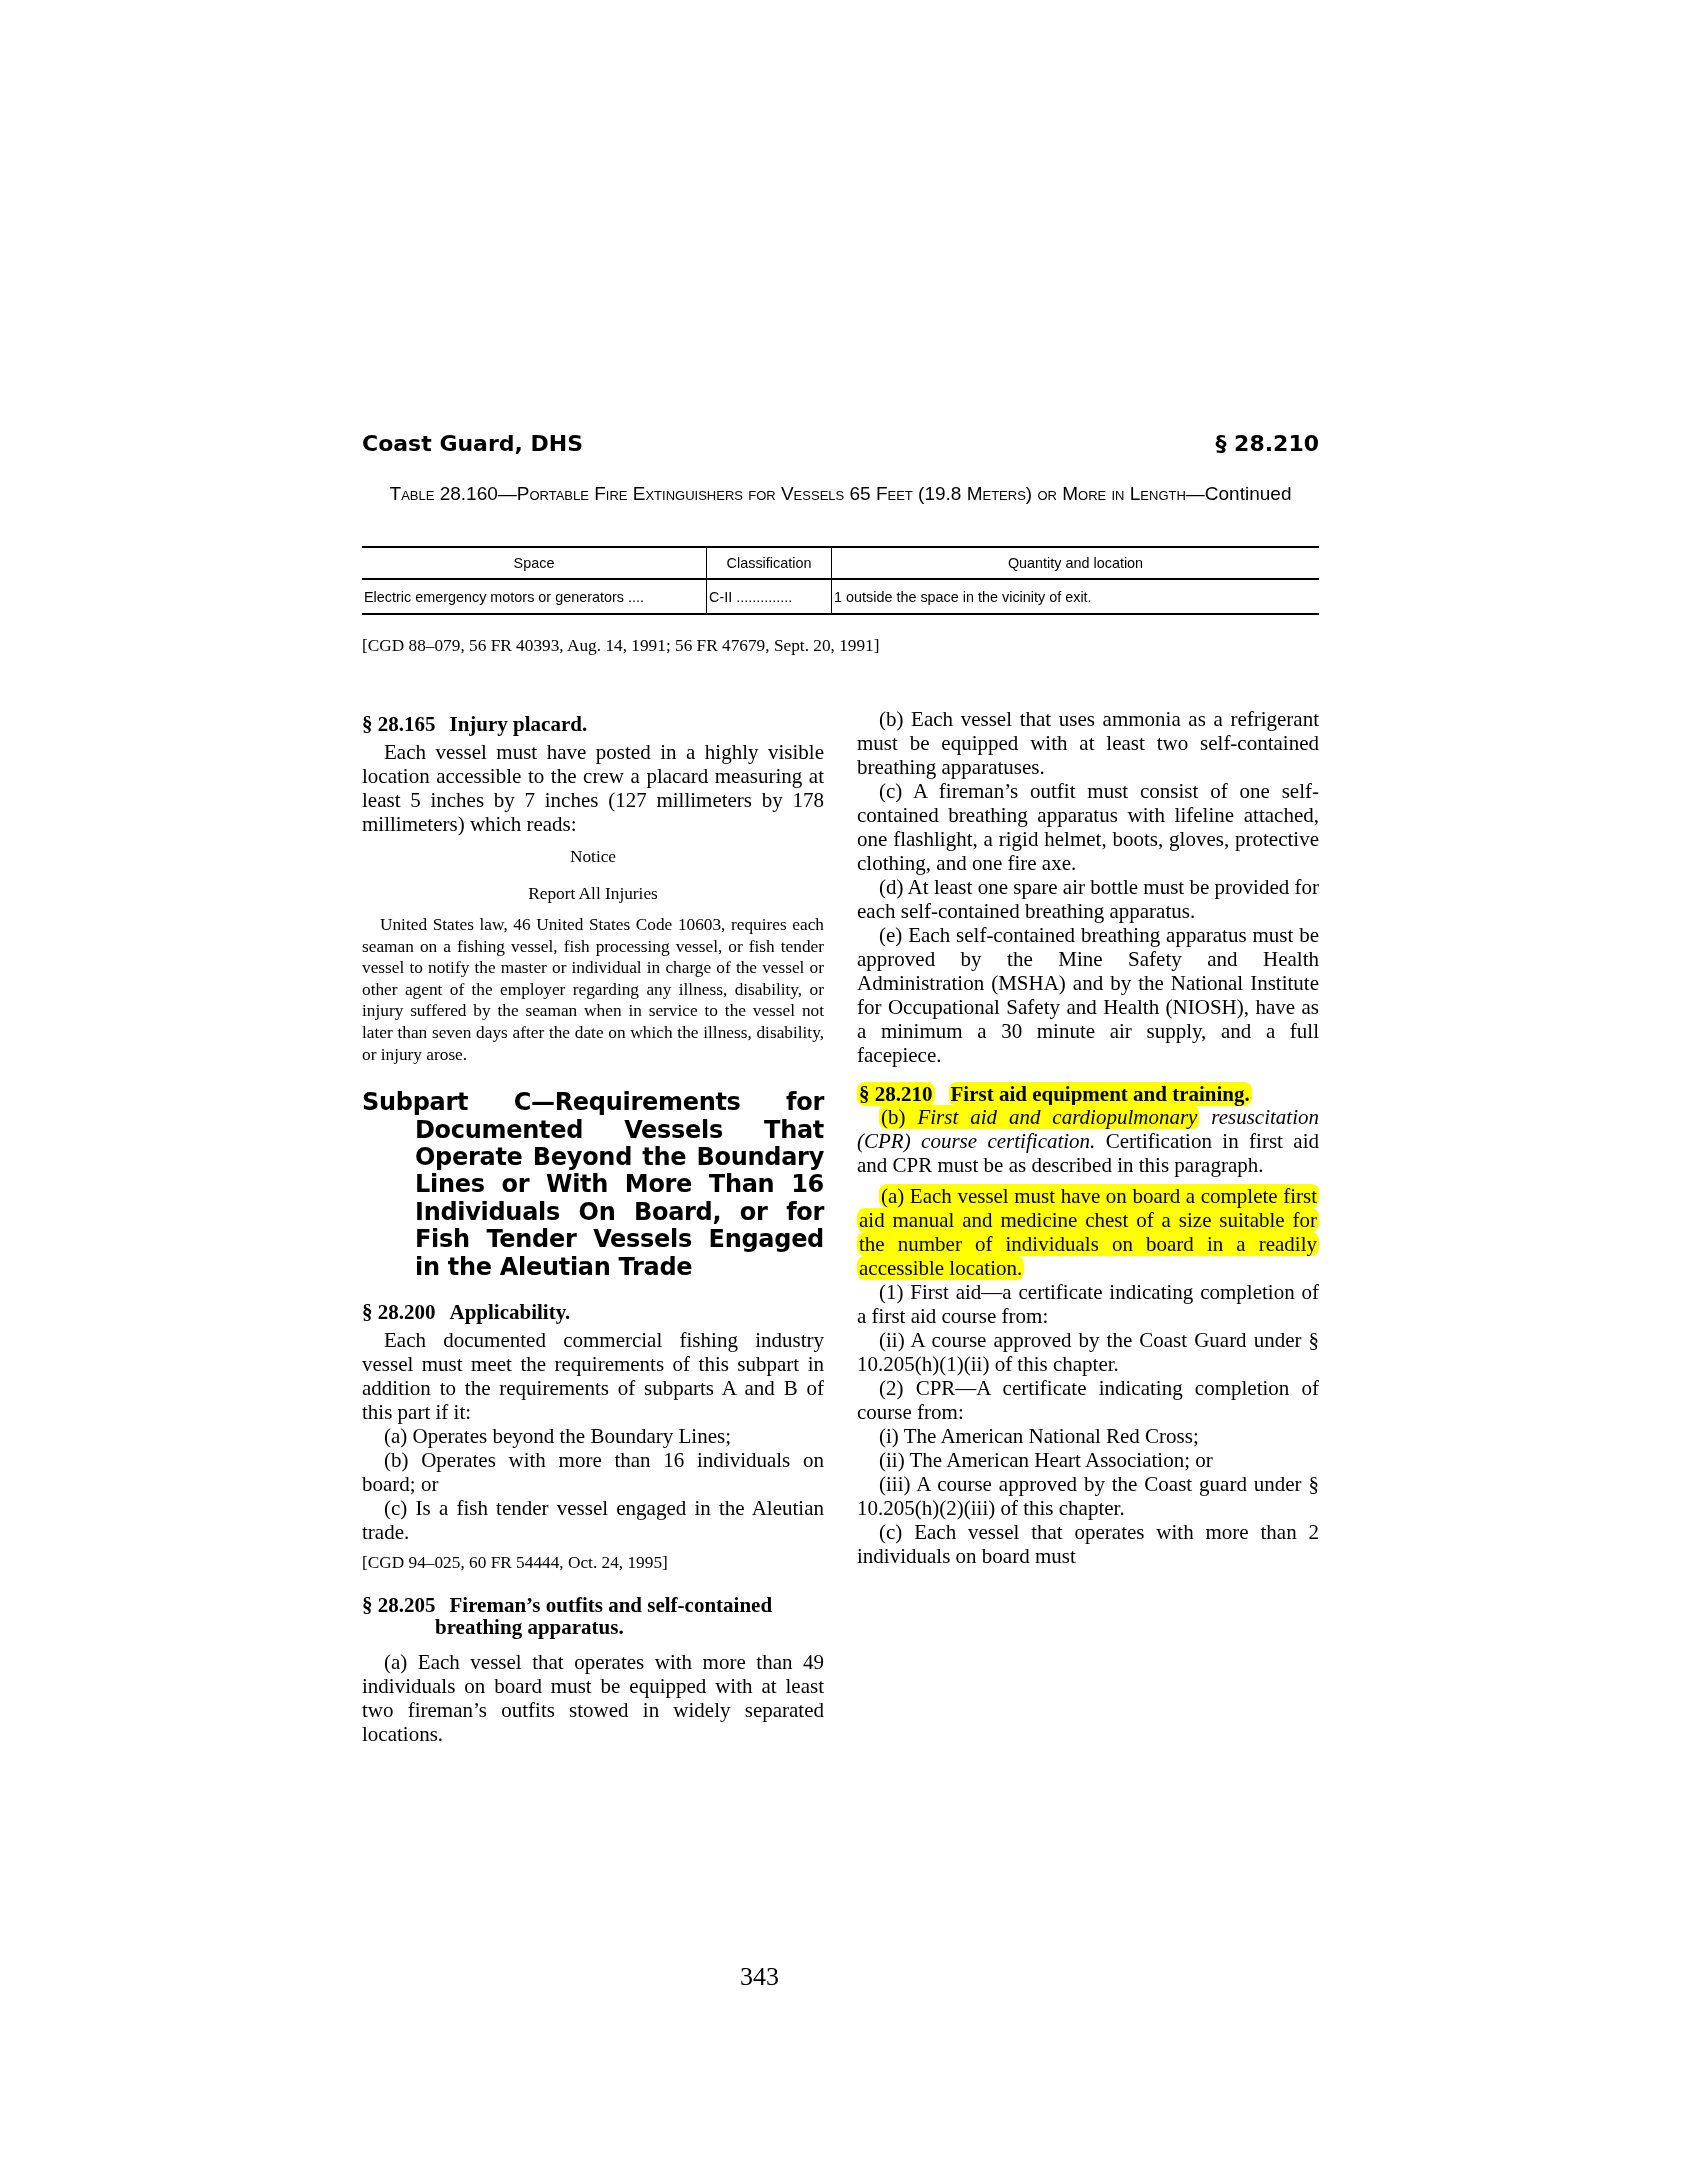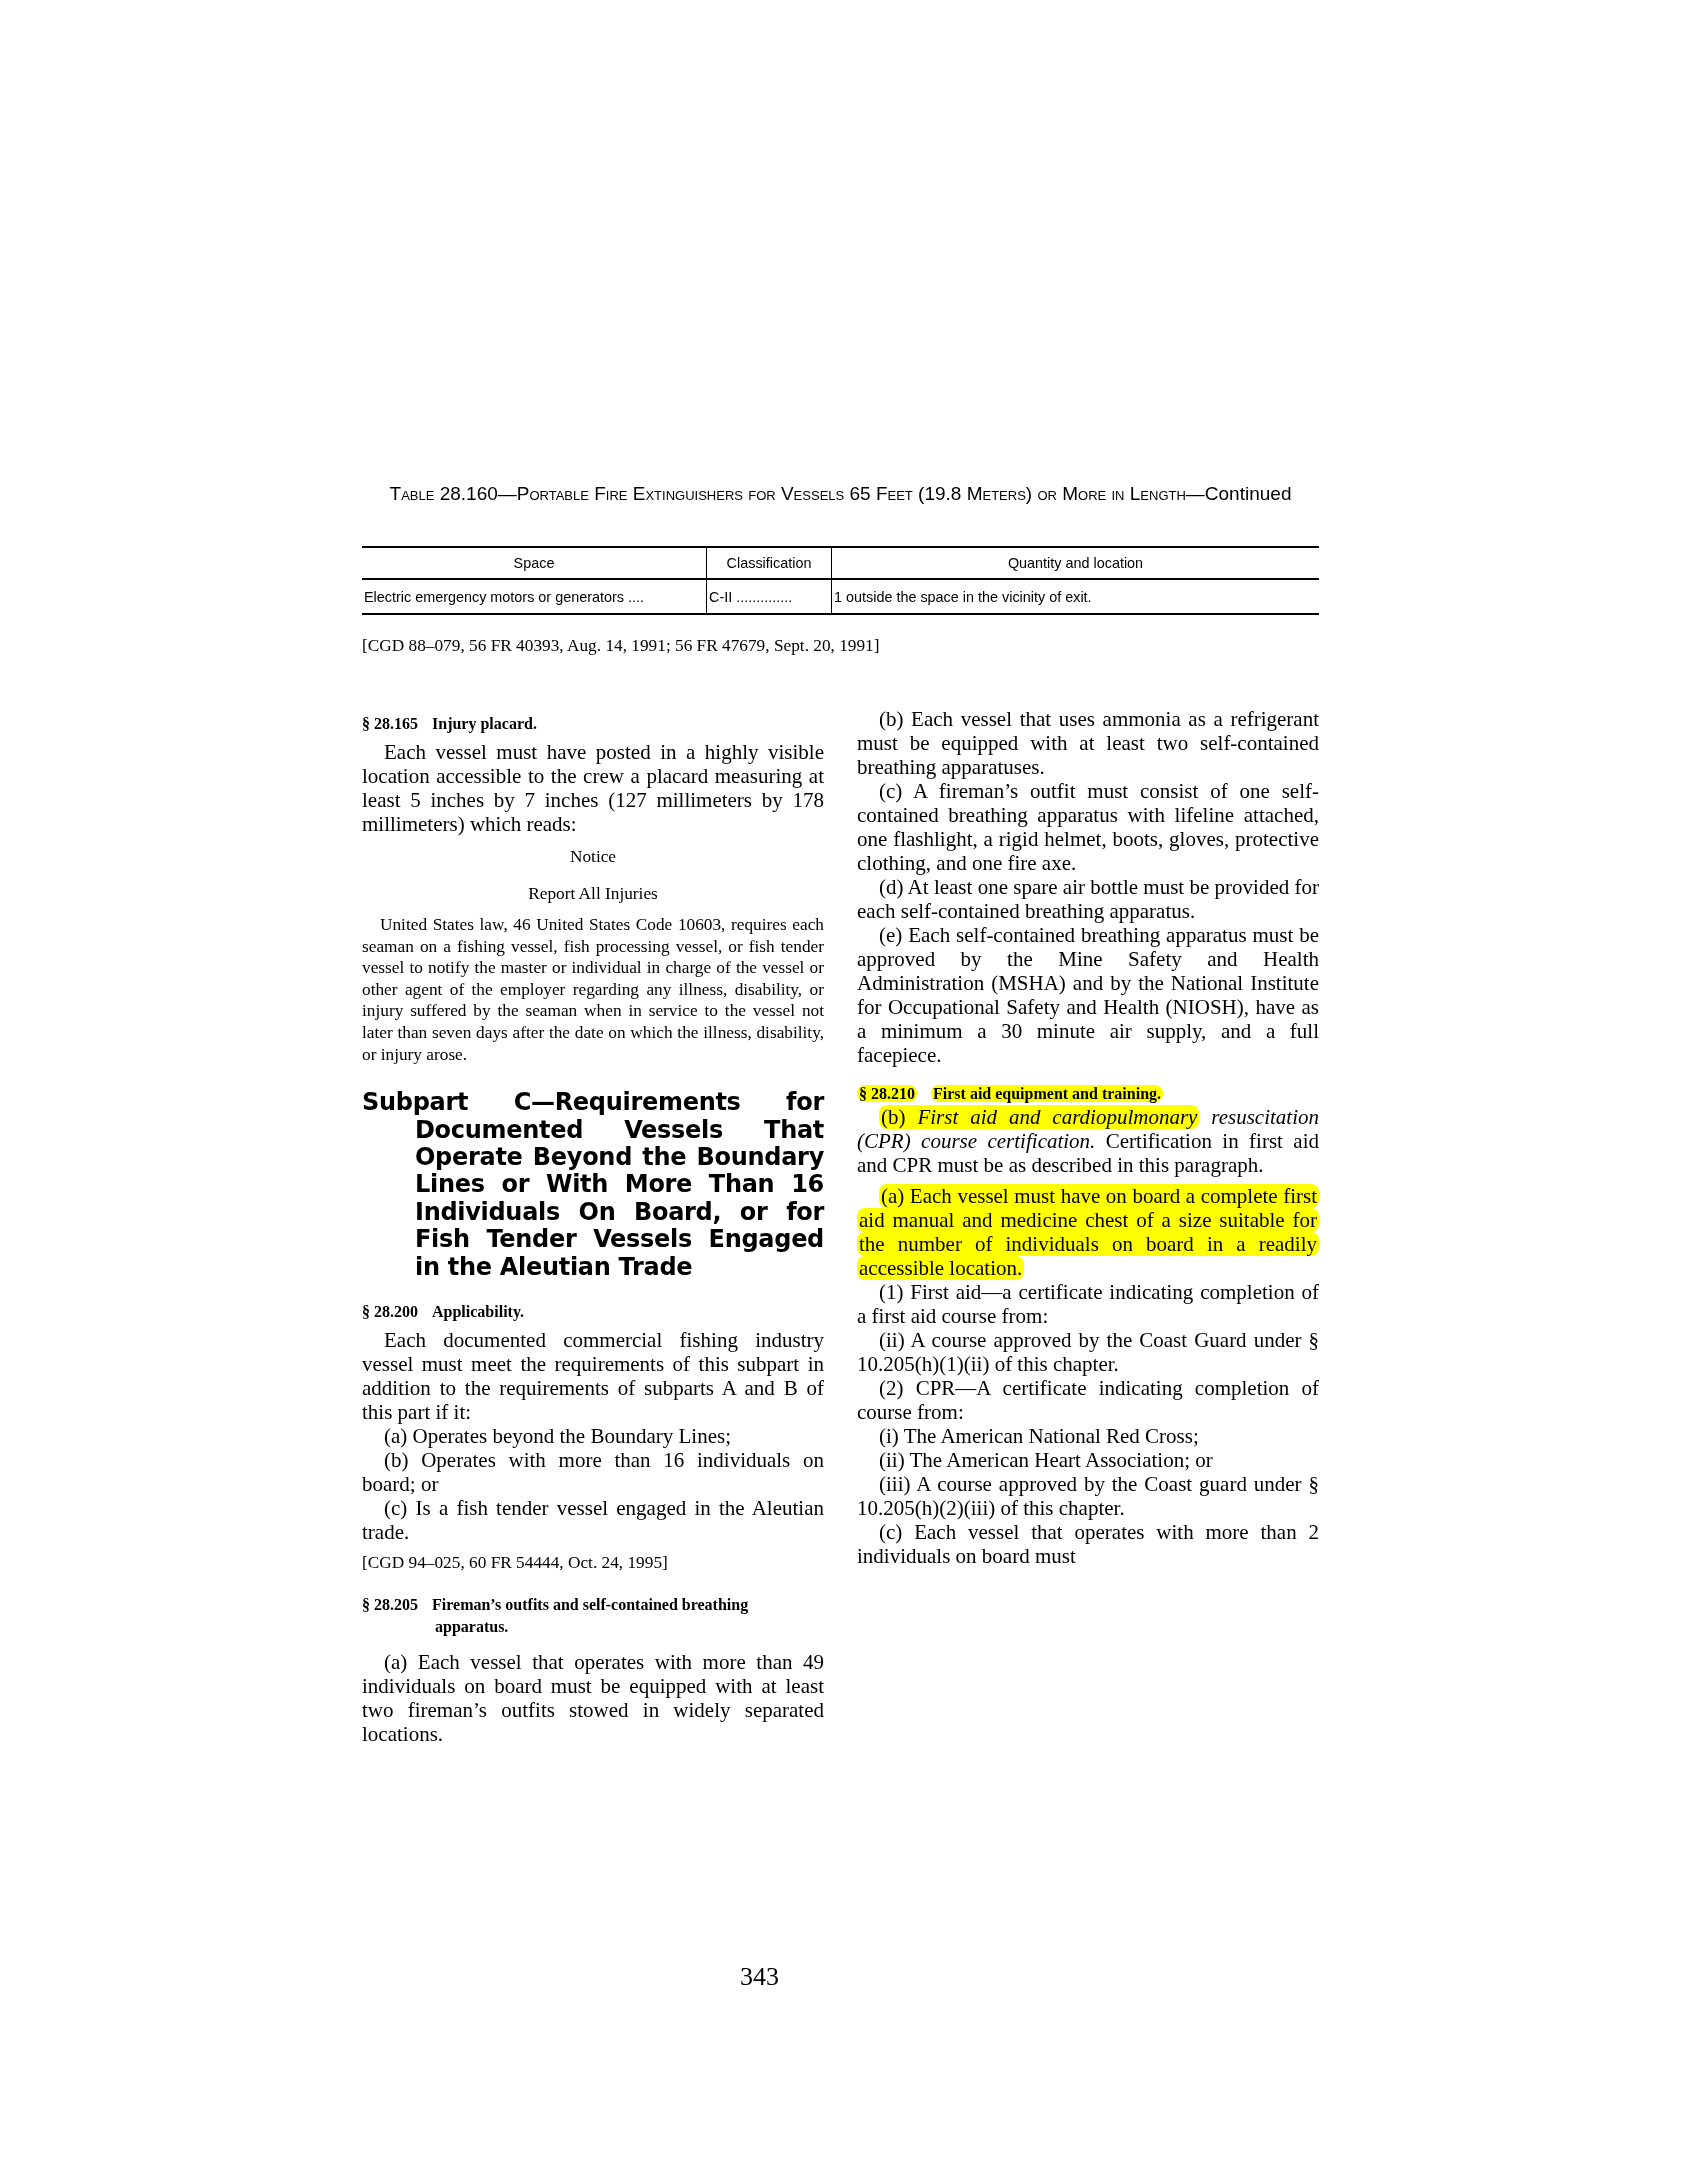--- a/index.html
+++ b/index.html
@@ -18,40 +18,44 @@
   table.ext td { height:33px; border-bottom:2px solid #000; padding:0 4px 0 2px; white-space:nowrap; }
   table.ext th + th, table.ext td + td { border-left:1.5px solid #000; }
   .col1 { width:336px; } .col2 { width:116px; }
 
   .citation { position:absolute; left:362px; top:636px; font-family:"Liberation Serif",serif; font-size:17.3px; }
 
   .col { position:absolute; width:462px; font-family:"Liberation Serif","DejaVu Serif",serif; font-size:21px; line-height:24px; text-align:justify; }
   .col.left { left:362px; top:713px; }
   .col.right { left:857px; top:707px; }
 
-  .sec-head { font-weight:bold; font-size:16px; line-height:22px; padding-left:73px; text-indent:-73px; text-align:left; margin:0; }
+  .sec-head { font-weight:bold; font-size:21px; line-height:22px; padding-left:73px; text-indent:-73px; text-align:left; margin:0; }
   .sec-head .num { margin-right:14px; }
   p { margin:0; }
   .para { text-indent:22px; }
   .placard-title { text-align:center; font-size:17.3px; line-height:22px; }
   .placard { font-size:17.3px; line-height:21.6px; text-indent:18px; }
   .small { font-size:17.3px; line-height:22px; }
 
   .subpart { font-family:"DejaVu Sans",sans-serif; font-weight:bold; font-size:24px; line-height:27.4px; padding-left:53px; text-indent:-53px; text-align:justify; letter-spacing:-0.3px; margin:0; }
 
   .hl { background:#ffff00; border-radius:8px; box-decoration-break:clone; -webkit-box-decoration-break:clone; padding:0 2px; }
   .it { font-style:italic; }
 
   .folio { position:absolute; left:0; width:1519px; top:1962px; text-align:center; font-family:"Liberation Serif",serif; font-size:26px; }
 </style>
 </head>
 <body>
 
 <div class="page">
 
+  <div class="running-head">
+    <span class="left">Coast Guard, DHS</span>
+    <span class="right">§ 28.210</span>
+  </div>
 
   <div class="table-title">
     <span class="sc">Table 28.160—Portable Fire Extinguishers for Vessels 65 Feet (19.8 Meters) or More in Length</span><span>—Continued</span>
   </div>
 
   <table class="ext">
     <thead>
       <tr>
         <th class="col1">Space</th>
         <th class="col2">Classification</th>

